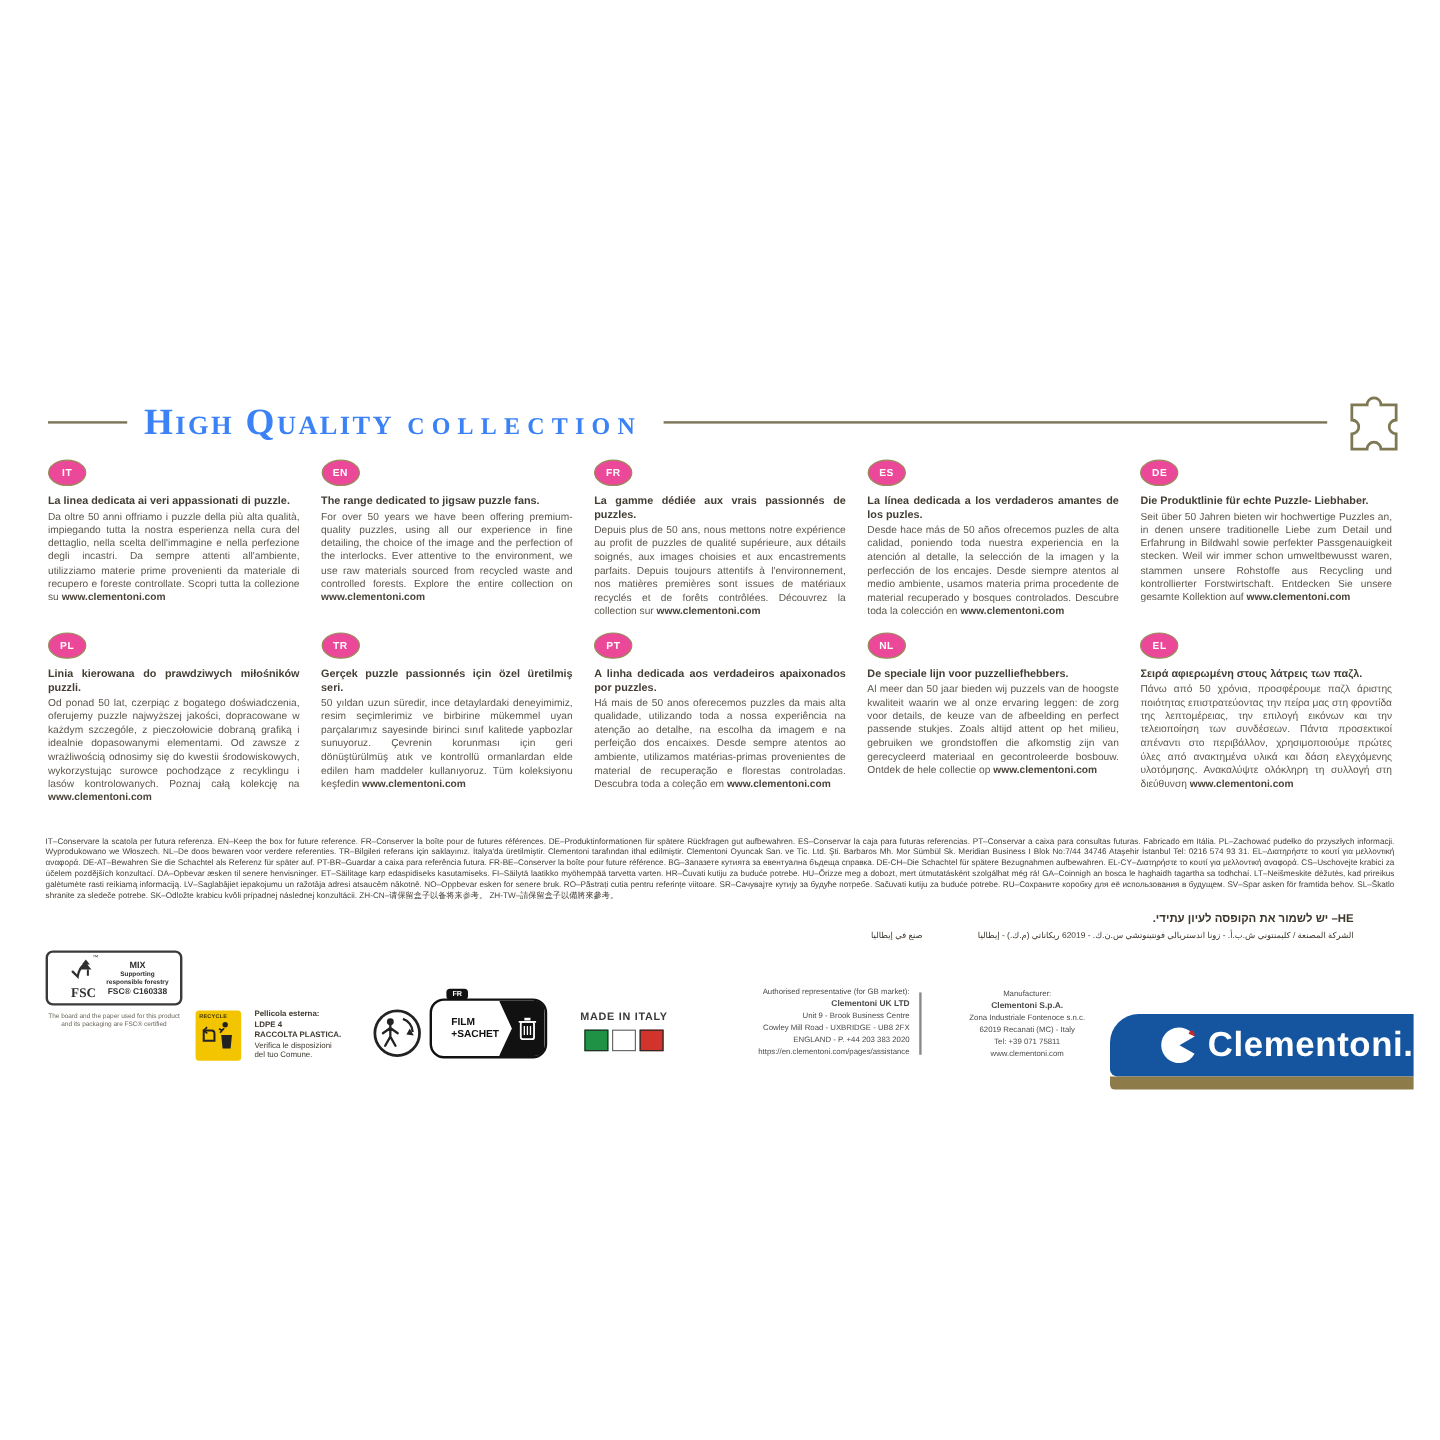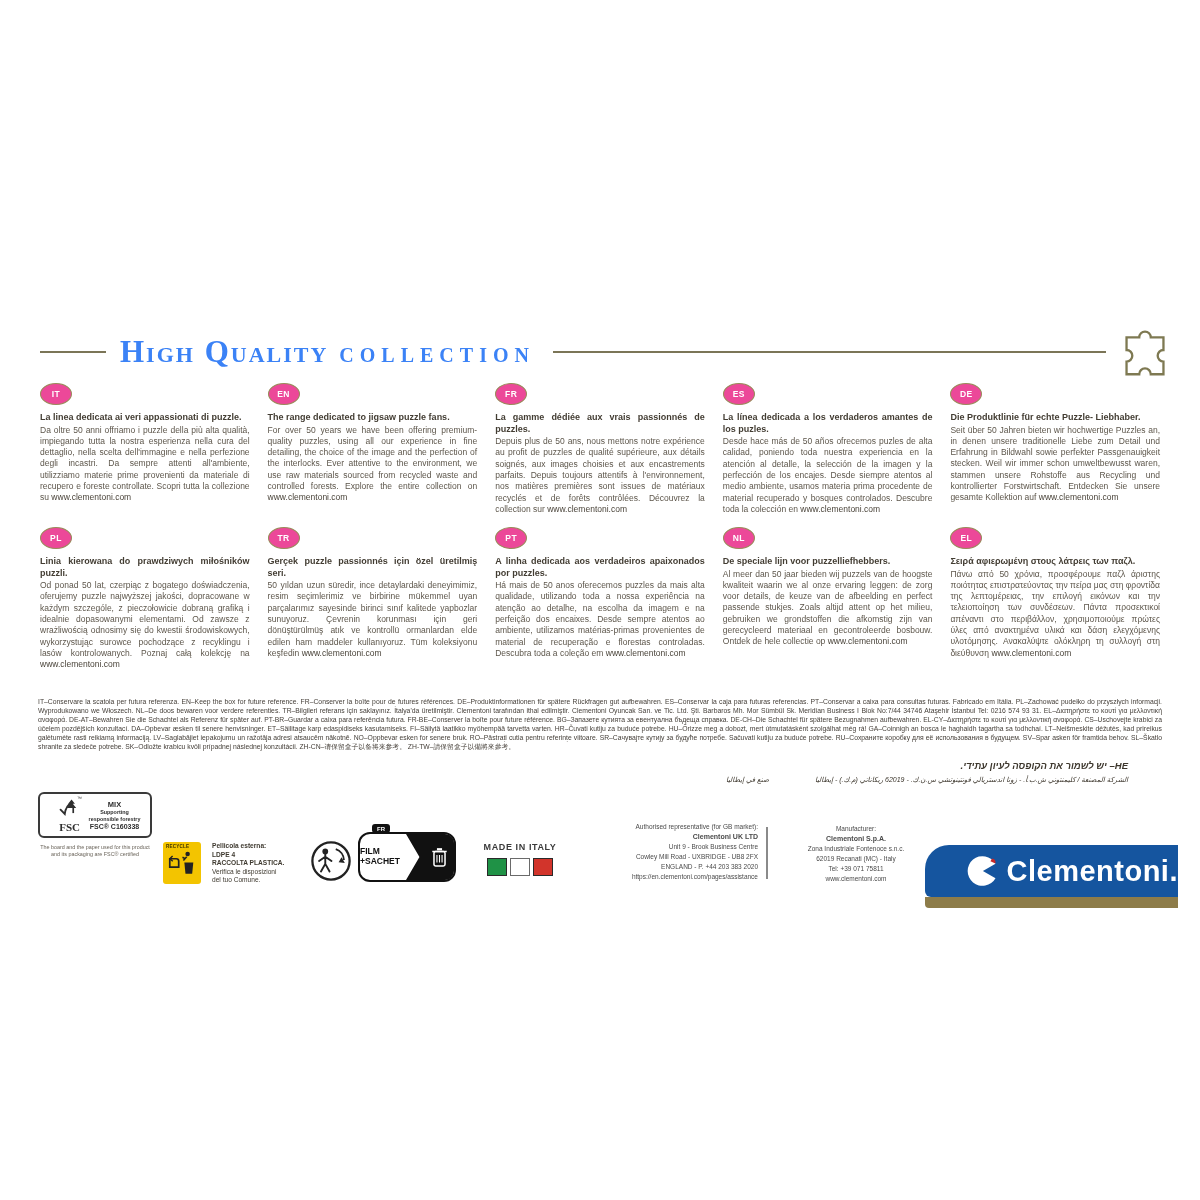--- a/index.html
+++ b/index.html
@@ -17,26 +17,26 @@
   .hq-title .t2{font-family:"Liberation Serif",serif;font-weight:700;font-size:20px;letter-spacing:6px;}
 
   
   .lang-row{position:absolute;left:40px;width:1120px;display:grid;grid-template-columns:repeat(5,1fr);column-gap:18px;}
   .row1{top:383px;}
   .row2{top:527px;}
   .badge{width:30px;height:20px;border-radius:50%;background:#ec4899;border:1.5px solid #978c58;
          color:#fff;font-size:8.5px;font-weight:700;display:flex;align-items:center;justify-content:center;letter-spacing:.5px;}
   .lang-title{margin-top:7px;font-weight:700;font-size:9px;color:#433d33;line-height:1.28;text-align:justify;}
   .lang-body{font-size:8.5px;color:#5d564b;text-align:justify;line-height:1.33;margin-top:1px;}
-  .lang-url{font-weight:400;color:#4a443a;}
+  .lang-url{font-weight:700;color:#4a443a;}
 
   
   .fine-print{position:absolute;top:697px;left:38px;width:1124px;font-size:6.8px;line-height:1.34;
               text-align:justify;color:#46403a;}
-  .rtl-block{position:absolute;top:760px;right:72px;width:560px;text-align:right;color:#3c362c;font-style:italic;}
+  .rtl-block{position:absolute;top:760px;right:72px;width:560px;text-align:right;color:#3c362c;}
   .rtl-block .he{font-size:9.5px;font-weight:700;direction:rtl;}
   .rtl-block .ar{font-size:11px;font-weight:700;direction:rtl;margin-top:2px;}
   .rtl-block .ar-small{font-size:7px;direction:rtl;margin-top:5px;display:flex;gap:46px;justify-content:flex-start;}
 
   
   .fsc-box{position:absolute;left:38px;top:792px;width:114px;height:46px;border:2px solid #3a3a3a;border-radius:6px;
            display:flex;align-items:center;padding:2px 4px;gap:3px;background:#fff;box-sizing:border-box;}
   .fsc-left{width:36px;text-align:right;position:relative;}
   .fsc-tm{position:absolute;top:-2px;right:-2px;font-size:5px;color:#3a3a3a;}
   .fsc-word{font-family:"Liberation Serif",serif;font-weight:700;font-size:11px;color:#2e2e2e;margin-top:-2px;}
@@ -51,21 +51,21 @@
   .recycle-word{font-size:4.6px;font-weight:700;color:#3c3200;letter-spacing:.2px;}
   .plastic-note{position:absolute;left:212px;top:842px;width:96px;font-size:6.6px;color:#3f3a30;line-height:1.3;}
   .plastic-note .b{font-weight:700;}
 
   
   .triman{position:absolute;left:310px;top:840px;}
   .film-badge{position:absolute;left:358px;top:832px;width:98px;height:50px;border:2.5px solid #111;border-radius:12px;
               background:#fff;display:flex;box-sizing:border-box;}
   .film-tab{position:absolute;top:-10px;left:12px;background:#111;color:#fff;font-size:6px;font-weight:700;
             padding:1.5px 5px;border-radius:3px;}
-  .film-left{flex:1;display:flex;align-items:center;padding-left:0;font-weight:700;font-size:8.5px;line-height:1.15;color:#111;}
+  .film-left{flex:1;display:flex;align-items:center;padding-left:16px;font-weight:700;font-size:8.5px;line-height:1.15;color:#111;}
   .film-right{width:42px;background:#111;clip-path:polygon(0 0,100% 0,100% 100%,0 100%,28% 50%);
               display:flex;align-items:center;justify-content:flex-end;padding-right:6px;border-radius:0 9px 9px 0;}
 
   
   .mii{position:absolute;left:478px;top:842px;width:84px;text-align:center;}
   .mii-text{font-size:9px;font-weight:700;color:#3a3a3a;letter-spacing:.6px;}
   .flag{margin-top:6px;display:flex;justify-content:center;gap:3px;}
   .flag span{width:20px;height:18px;display:inline-block;box-sizing:border-box;}
   .flag .g{background:#1f9246;border:1px solid #2a2a2a;}
   .flag .w{background:#fff;border:1px solid #6a6a6a;}

